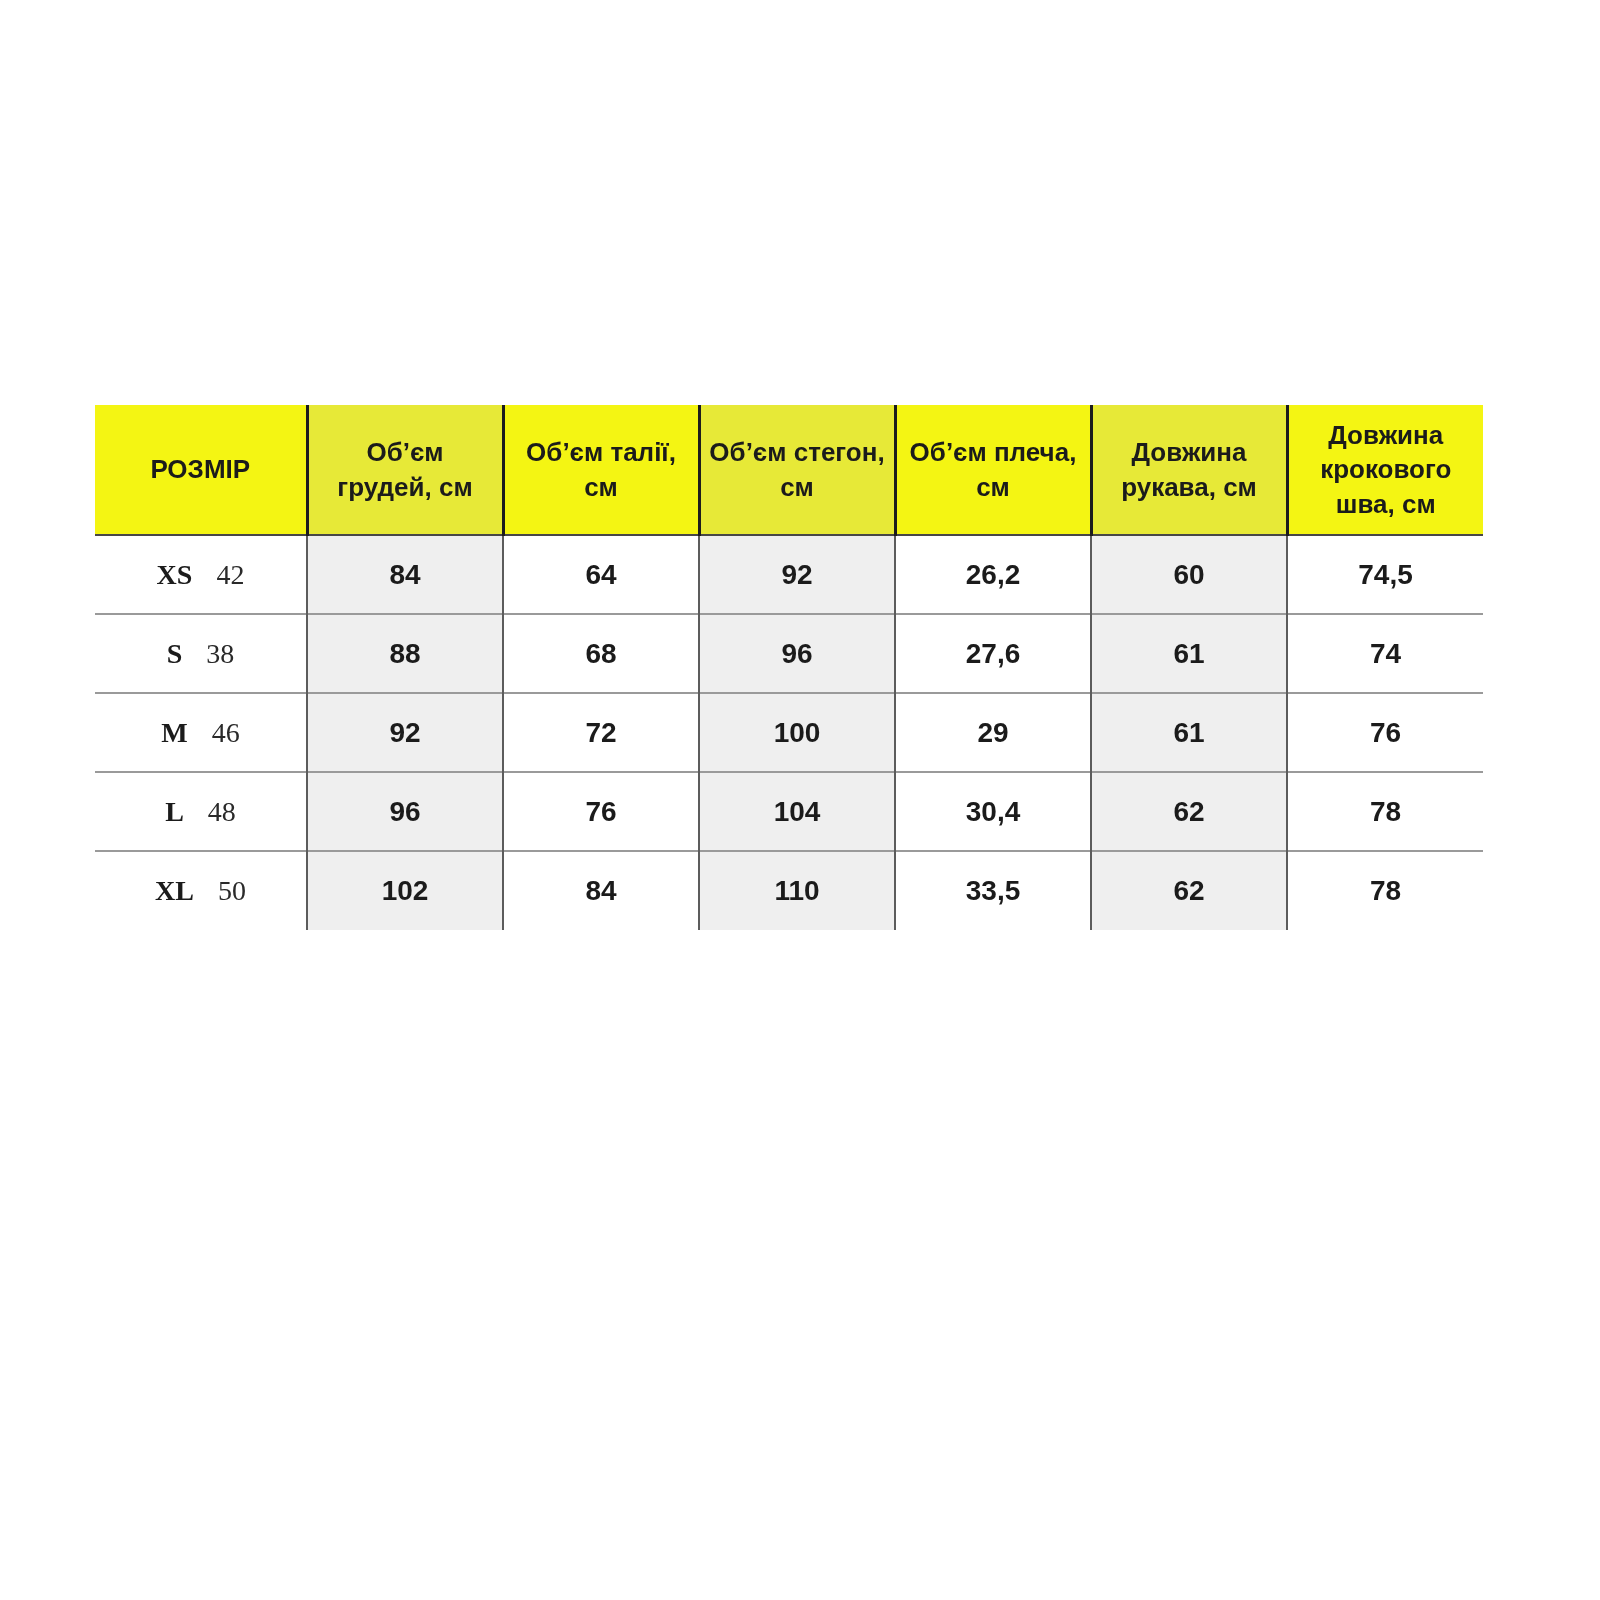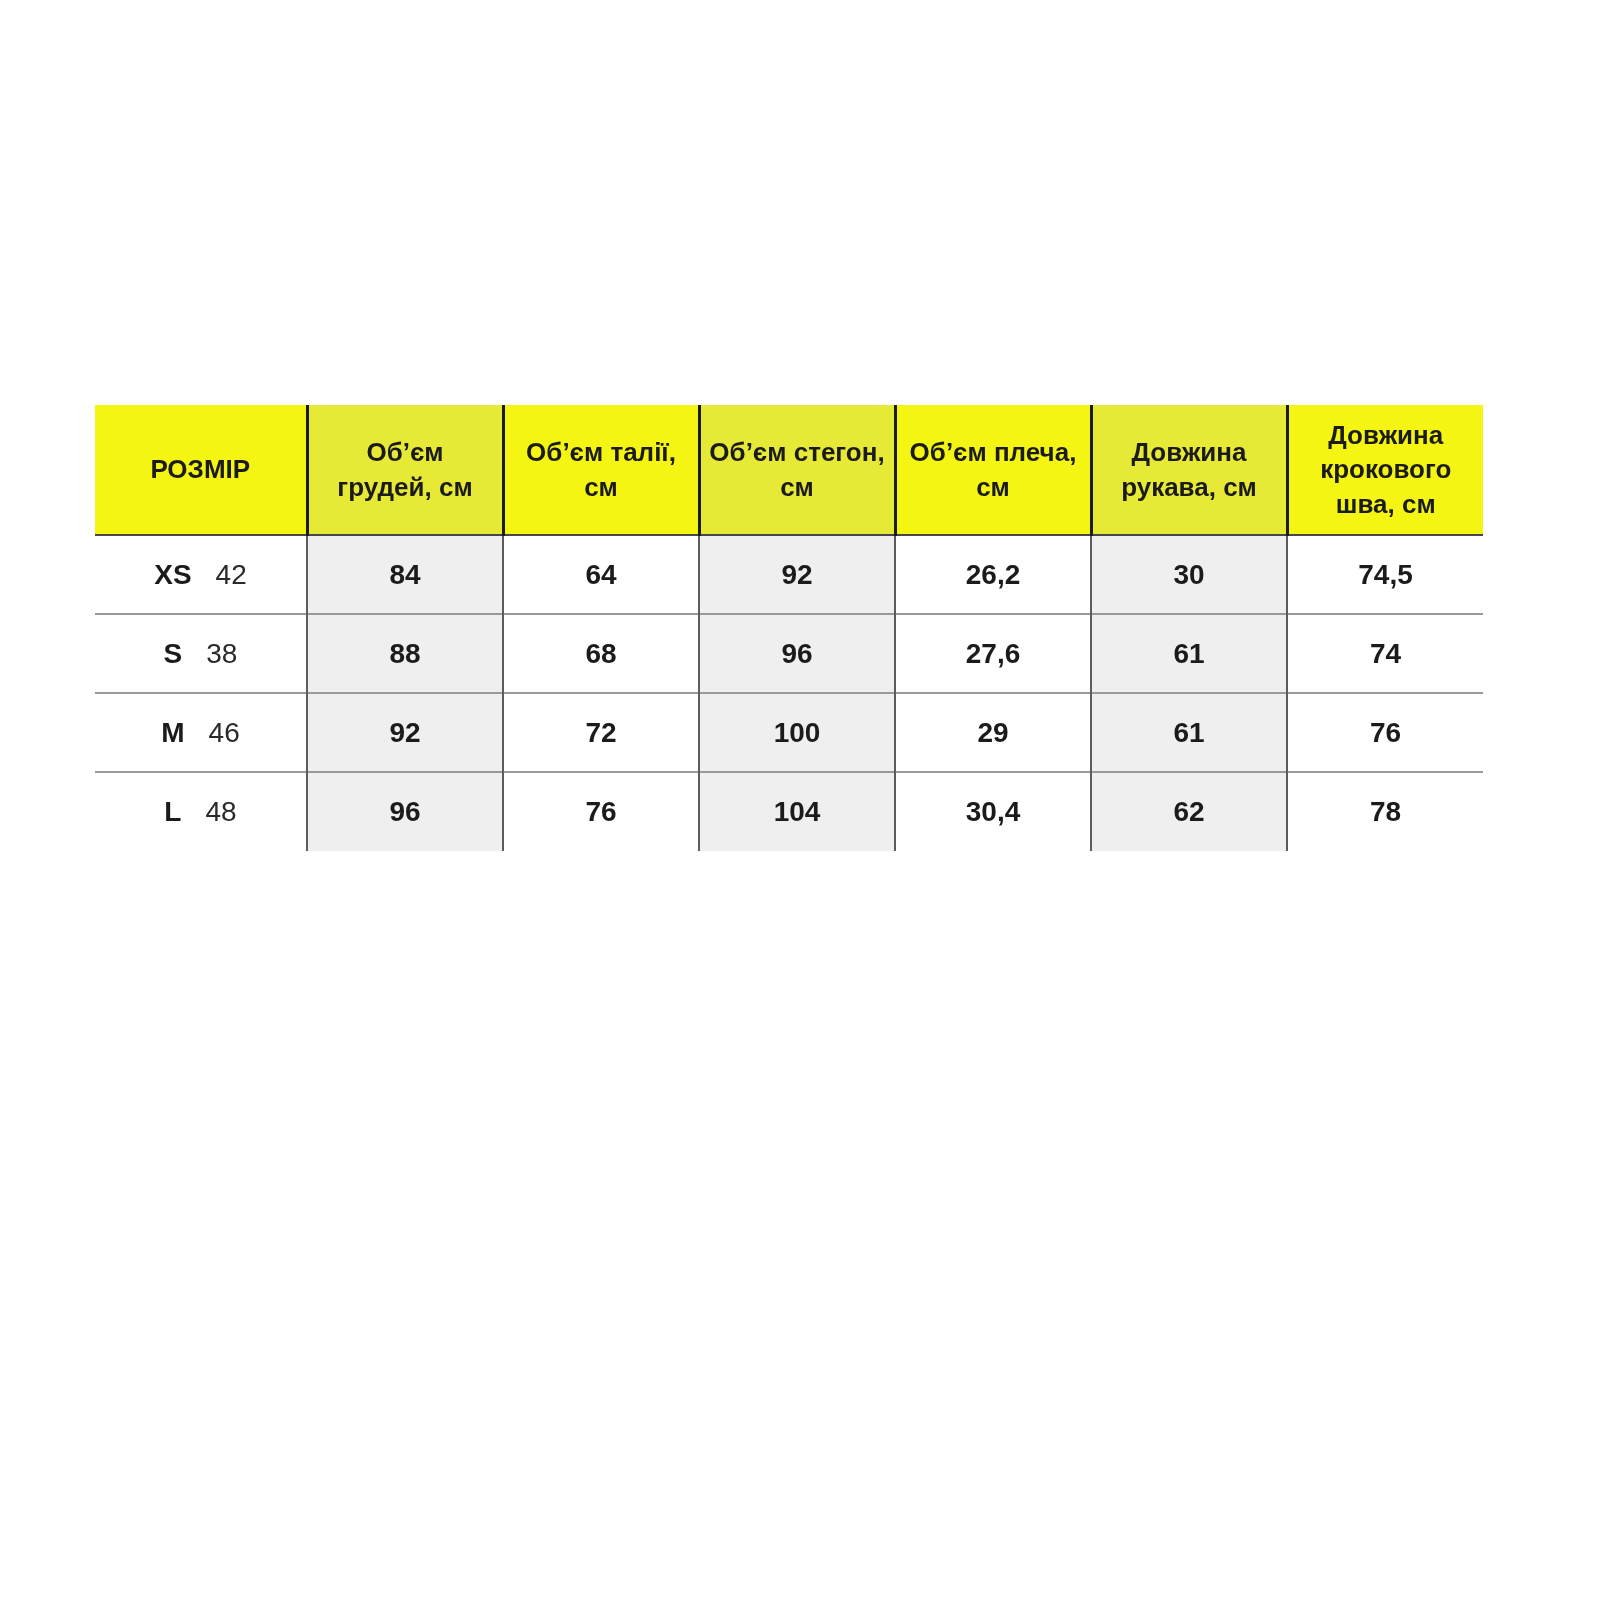--- a/index.html
+++ b/index.html
@@ -65,20 +65,21 @@
   }
   tbody td:first-child { border-left: none; }
   tbody td.shaded { background: var(--col-gray); }
   tbody tr + tr td { border-top: 2px solid var(--h-border); }
 
   td.size-cell .size-wrap {
     display: flex;
     justify-content: center;
     align-items: baseline;
     gap: 24px;
+    font-family: Liberation Serif, serif;
   }
   .size-label { font-weight: bold; font-size: 28px; }
   .size-number { font-weight: normal; font-size: 28px; color: #2a2a2a; }
 </style>
 </head>
 <body>
 
 <div class="canvas">
   <table class="size-table">
     <colgroup>
@@ -106,21 +107,21 @@
           <td class="size-cell">
             <div class="size-wrap">
               <span class="size-label">XS</span>
               <span class="size-number">42</span>
             </div>
           </td>
           <td class="shaded">84</td>
           <td>64</td>
           <td class="shaded">92</td>
           <td>26,2</td>
-          <td class="shaded">30</td>
+          <td class="shaded">60</td>
           <td>74,5</td>
         </tr>
         <tr>
           <td class="size-cell">
             <div class="size-wrap">
               <span class="size-label">S</span>
               <span class="size-number">38</span>
             </div>
           </td>
           <td class="shaded">88</td>
@@ -151,15 +152,29 @@
               <span class="size-number">48</span>
             </div>
           </td>
           <td class="shaded">96</td>
           <td>76</td>
           <td class="shaded">104</td>
           <td>30,4</td>
           <td class="shaded">62</td>
           <td>78</td>
         </tr>
+        <tr>
+          <td class="size-cell">
+            <div class="size-wrap">
+              <span class="size-label">XL</span>
+              <span class="size-number">50</span>
+            </div>
+          </td>
+          <td class="shaded">102</td>
+          <td>84</td>
+          <td class="shaded">110</td>
+          <td>33,5</td>
+          <td class="shaded">62</td>
+          <td>78</td>
+        </tr>
       </tbody>
   </table>
 </div>
 
 </body></html>

